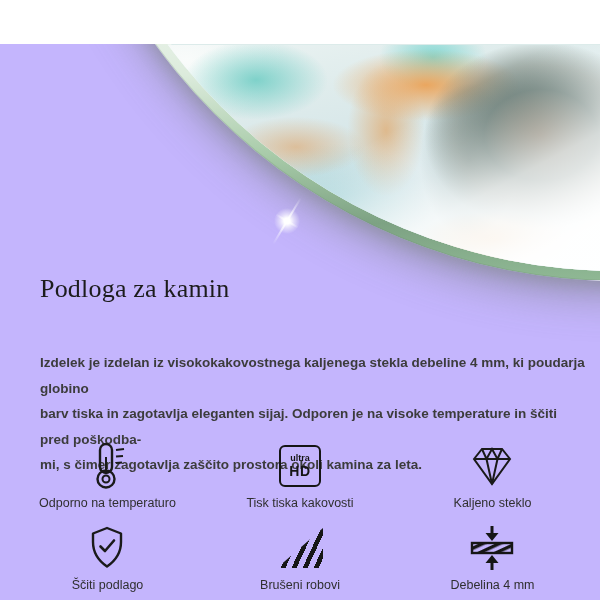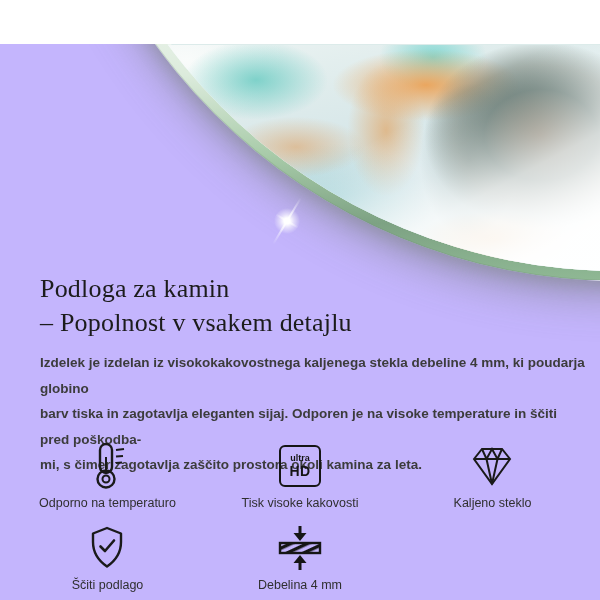--- a/index.html
+++ b/index.html
@@ -100,21 +100,20 @@
     </div>
     <div class="sparkle">
       <div class="ray1"></div>
         <div class="ray2"></div>
         <div class="core"></div>
     </div>
   </div>
 
   <h1 class="heading">
     <span>Podloga za kamin</span>
-    <span>– Popolnost v vsakem detajlu</span>
   </h1>
 
   <p class="para">
     <span>Izdelek je izdelan iz visokokakovostnega kaljenega stekla debeline 4 mm, ki poudarja globino</span>
     <span>barv tiska in zagotavlja eleganten sijaj. Odporen je na visoke temperature in ščiti pred poškodba-</span>
     <span>mi, s čimer zagotavlja zaščito prostora okoli kamina za leta.</span>
   </p>
 
   <div class="features">
 
@@ -133,21 +132,21 @@
       <div class="feature-label">Odporno na temperaturo</div>
     </div>
 
     <div class="feature">
       <div class="icon-box">
         <div class="uhd-box">
           <span class="uhd-top">ultra</span>
           <span class="uhd-bottom">HD</span>
         </div>
       </div>
-      <div class="feature-label">Tisk visoke kakovosti</div>
+      <div class="feature-label">Tisk tiska kakovosti</div>
     </div>
 
     <div class="feature">
       <div class="icon-box">
         <svg class="icon" width="46" height="42" viewBox="0 0 46 42" fill="none" stroke="#1a1a1a" stroke-width="2" stroke-linejoin="miter">
           <path d="M5 14 L13 4 H33 L41 14 L23 39 Z"></path>
           <path d="M5 14 H41"></path>
           <path d="M13 4 L17.5 14 L23 4 L28.5 14 L33 4"></path>
           <path d="M17.5 14 L23 39 L28.5 14"></path>
         </svg>
@@ -158,20 +157,26 @@
     <div class="feature">
       <div class="icon-box">
         <svg class="icon" width="42" height="46" viewBox="0 0 42 46" fill="none">
           <path d="M21 3 L35 8.5 V17 C35 27.5 29.8 35.5 21 41.5 C12.2 35.5 7 27.5 7 17 V8.5 Z" stroke="#1a1a1a" stroke-width="2.4" stroke-linejoin="round"></path>
           <path d="M14.5 21.5 L19 26 L28 15.5" stroke="#1a1a1a" stroke-width="2.6" stroke-linecap="round" stroke-linejoin="round"></path>
         </svg>
       </div>
       <div class="feature-label">Ščiti podlago</div>
     </div>
 
+    <div class="feature">
+      <div class="icon-box">
+        <div class="stripes"></div>
+      </div>
+      <div class="feature-label">Brušeni robovi</div>
+    </div>
 
     <div class="feature">
       <div class="icon-box">
         <svg class="icon" width="46" height="46" viewBox="0 0 46 46">
           <defs>
             <pattern id="hatch" patternUnits="userSpaceOnUse" width="7" height="7" patternTransform="rotate(65)">
               <rect width="3.4" height="7" fill="#161616"></rect>
             </pattern>
           </defs>
           <line x1="23" y1="1" x2="23" y2="8" stroke="#161616" stroke-width="3"></line>

